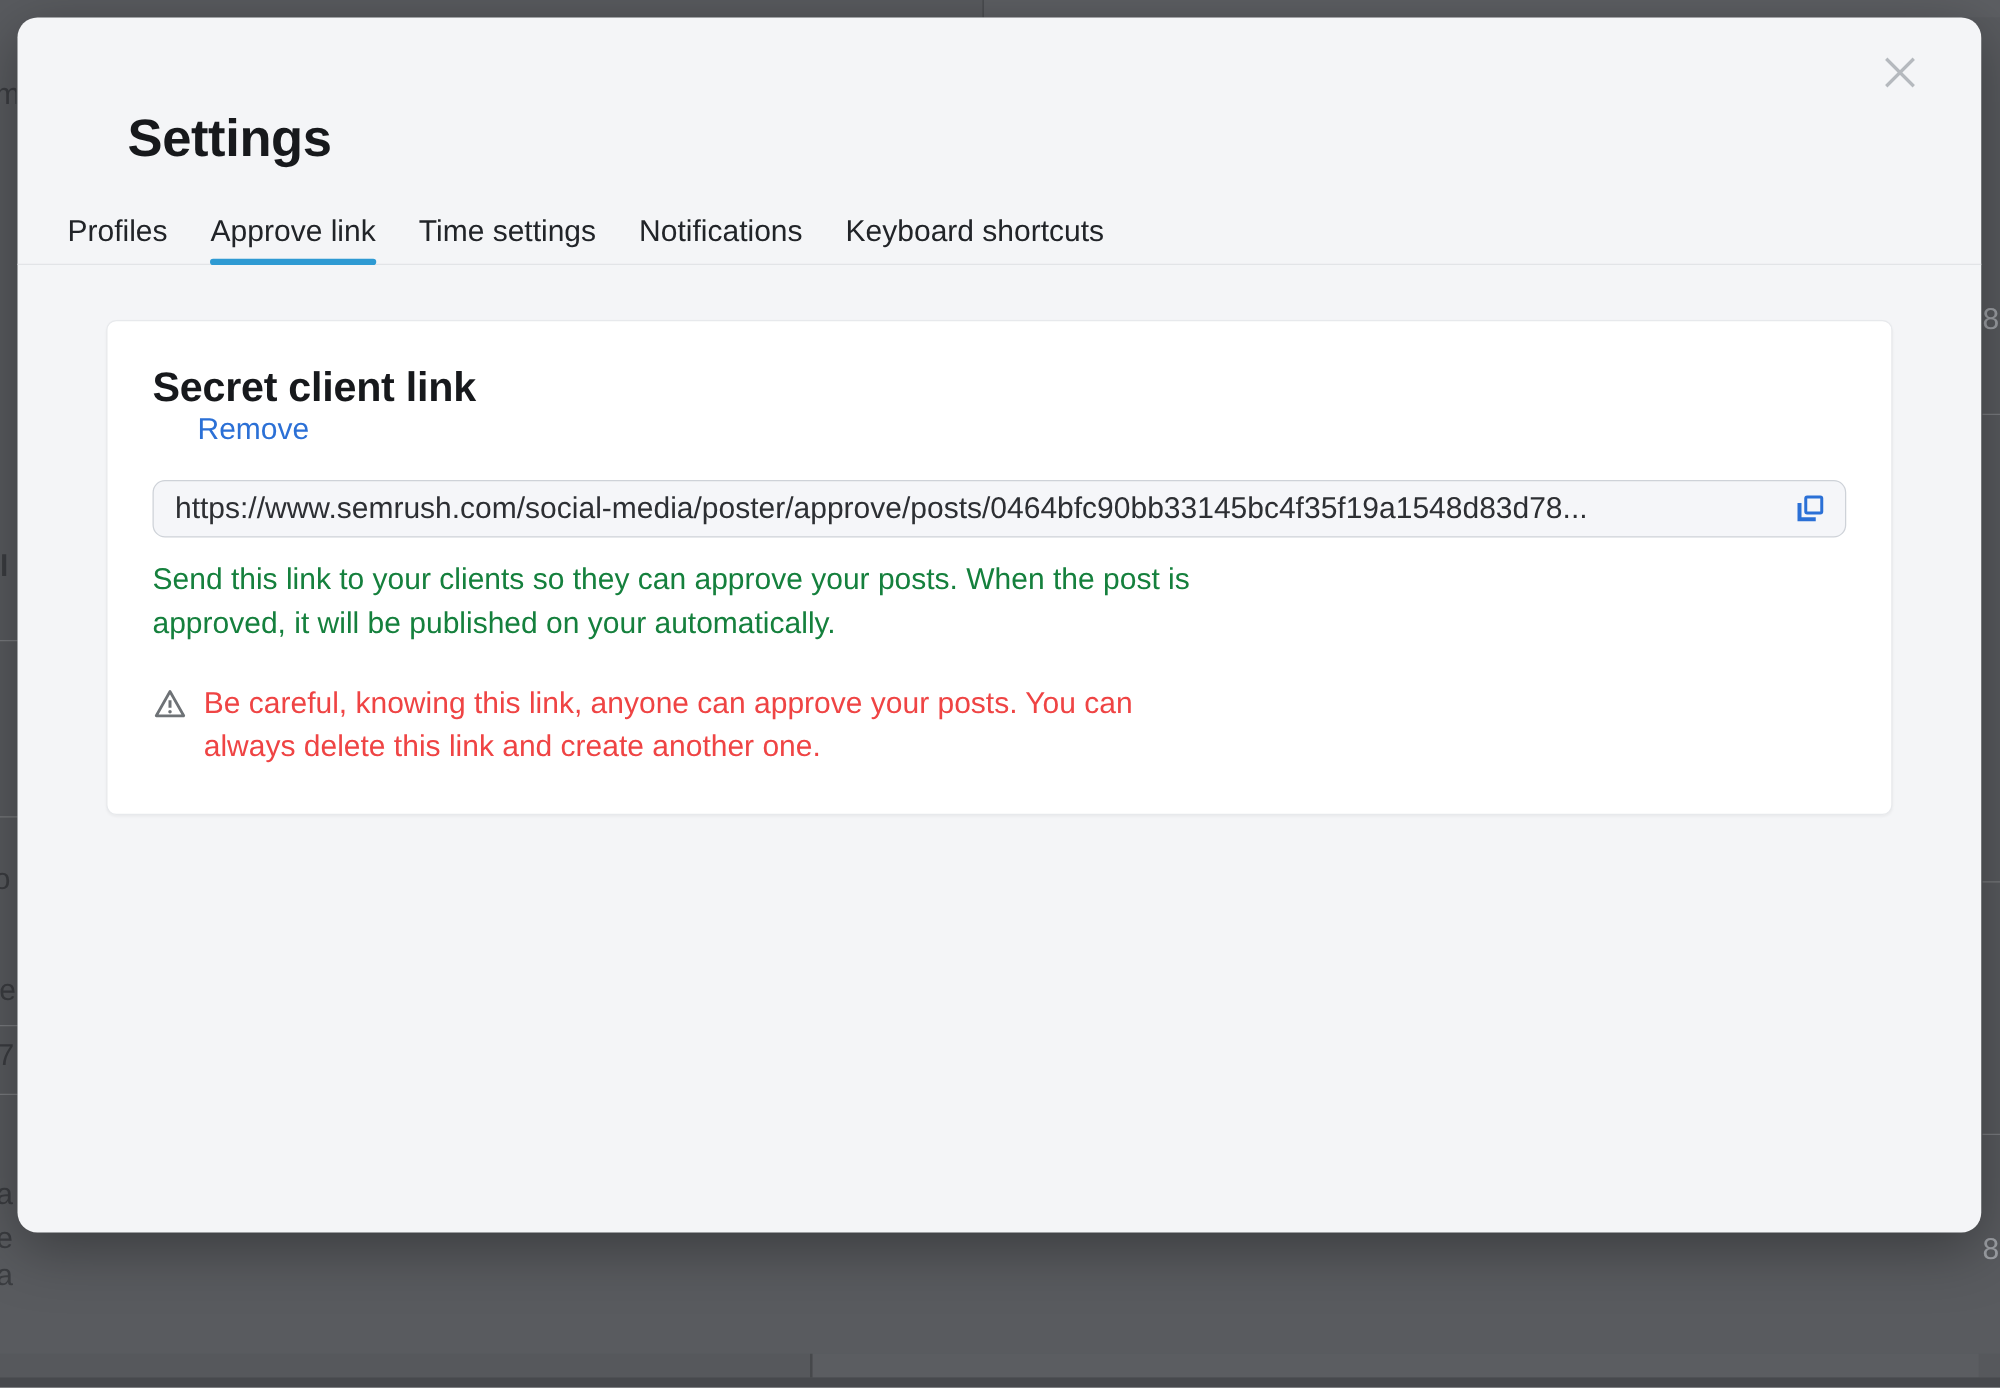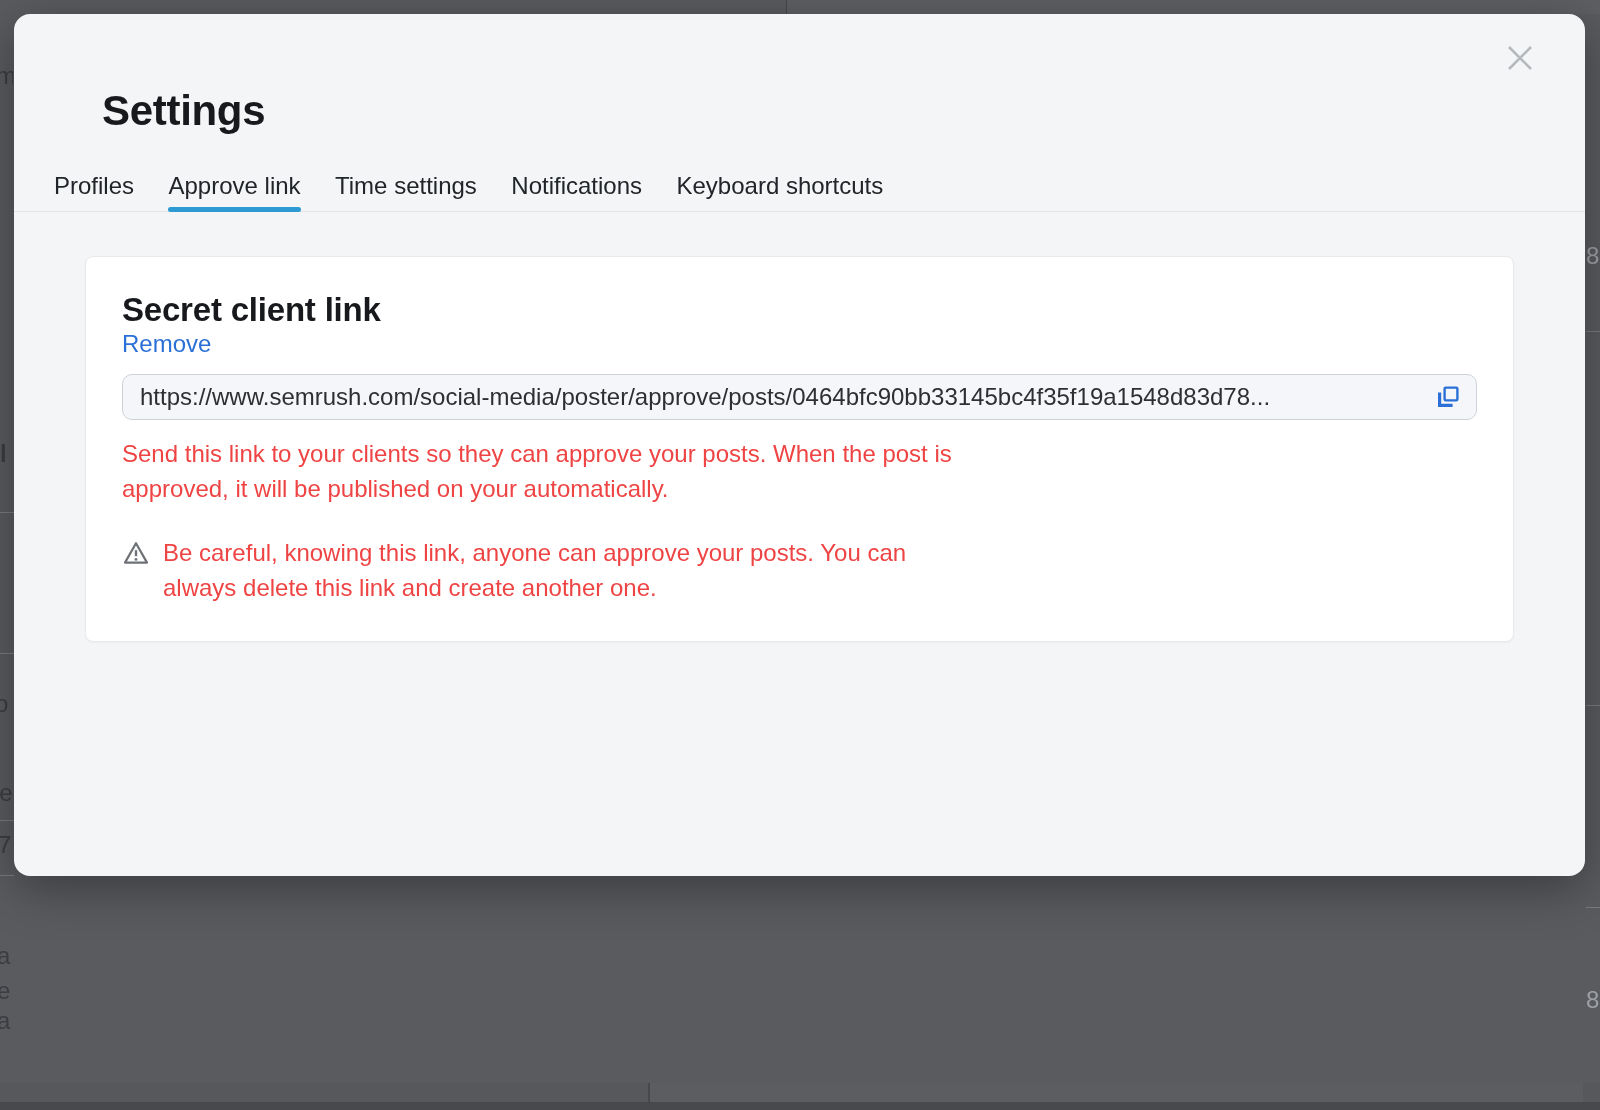--- a/index.html
+++ b/index.html
@@ -24,21 +24,21 @@
 
   .edge-remnant {
     position:absolute; font-size:24px; color:#3b3d41; line-height:24px;
     white-space:nowrap; overflow:hidden;
   }
   .edge-remnant.right { color:#9da0a5; }
   .edge-line { position:absolute; height:1px; background:rgba(235,237,240,.22); }
 
   
   .modal {
-    position:absolute; left:14px; top:14px; width:1571px; height:862px;
+    position:absolute; left:14px; top:14px; width:1571px; height:972px;
     background:#f4f5f7; border-radius:16px;
     box-shadow:0 12px 48px rgba(0,0,0,.35);
   }
   .close-btn {
     position:absolute; top:26px; right:47px; width:36px; height:36px;
     background:none; border:none; cursor:pointer; padding:3px;
   }
   .modal-title {
     margin:74px 0 0 88px;
     font-size:42px; line-height:46px; font-weight:700; color:#17191c;
@@ -65,42 +65,42 @@
   .card {
     margin:44px 71px 0 71px;
     background:#ffffff;
     border:1px solid #e7e9ec;
     border-radius:8px;
     box-shadow:0 1px 2px rgba(24,28,33,.04);
     padding:33px 36px 36px 36px;
   }
   .card-head { display:flex; justify-content:space-between; align-items:flex-start;flex-direction:column; }
   .card-heading { font-size:33px; line-height:40px; font-weight:700; color:#17191c; letter-spacing:-.2px; }
-  .remove-link { font-size:24px; line-height:28px; color:#2b70d6; text-decoration:none; cursor:pointer; }
+  .remove-link { font-size:24px; line-height:28px; color:#2b70d6; text-decoration:none; cursor:pointer;margin-left:36px; }
 
   .link-box {
-    margin-top:16px; height:46px;
+    margin-top:26px; height:46px;
     background:#f5f6f9;
     border:1px solid #ced2d8;
     border-radius:10px;
     display:flex; align-items:center;
     padding:0 12px 0 17px;
   }
   .link-input {
     flex:1; border:none; background:transparent; outline:none;
     font-family:"Liberation Sans","DejaVu Sans",sans-serif;
     font-size:24px; color:#2d2f33;
     white-space:nowrap; overflow:hidden; text-overflow:ellipsis;
   }
   .copy-btn {
     flex:0 0 auto; width:32px; height:32px; margin-left:10px;
     background:none; border:none; cursor:pointer; padding:2px;
   }
 
-  .desc { margin-top:16px; font-size:24px; line-height:35px; color:#ef4444; }
+  .desc { margin-top:16px; font-size:24px; line-height:35px; color:#15803d; }
   .desc span { display:block; }
 
   .warning { margin-top:29px; display:flex; align-items:flex-start; }
   .warning-icon { flex:0 0 auto; width:26px; height:26px; margin:5px 14px 0 1px; }
   .warning-text { font-size:24px; line-height:35px; color:#ef4444; }
   .warning-text span { display:block; }
 </style>
 </head>
 <body>
 

